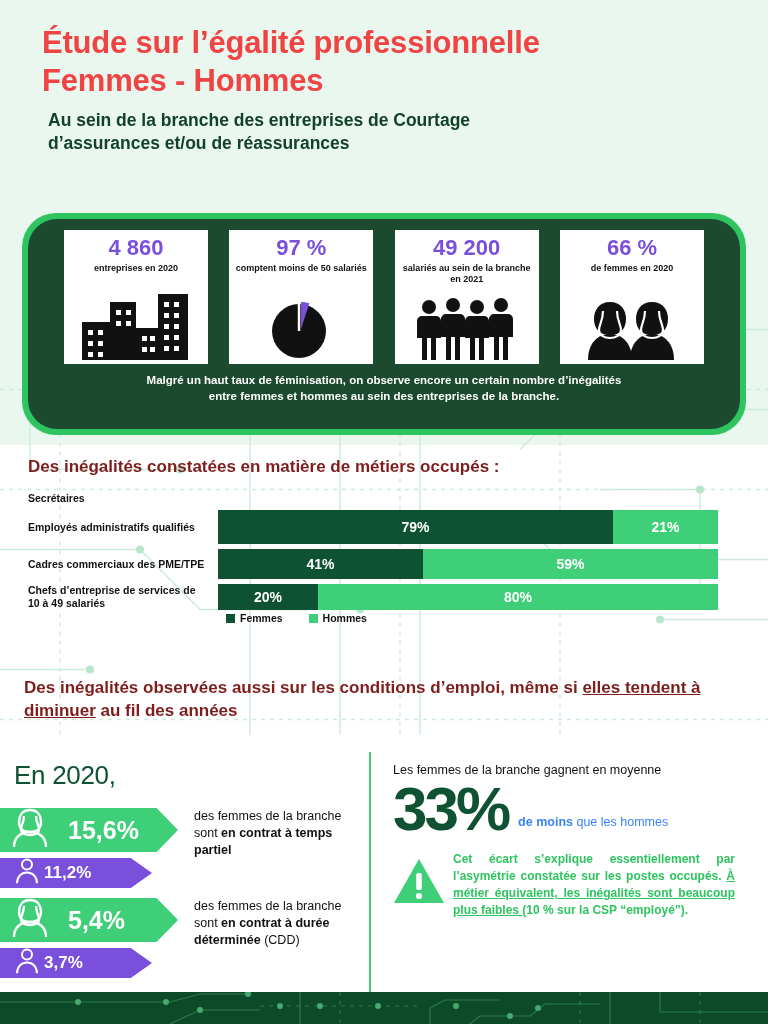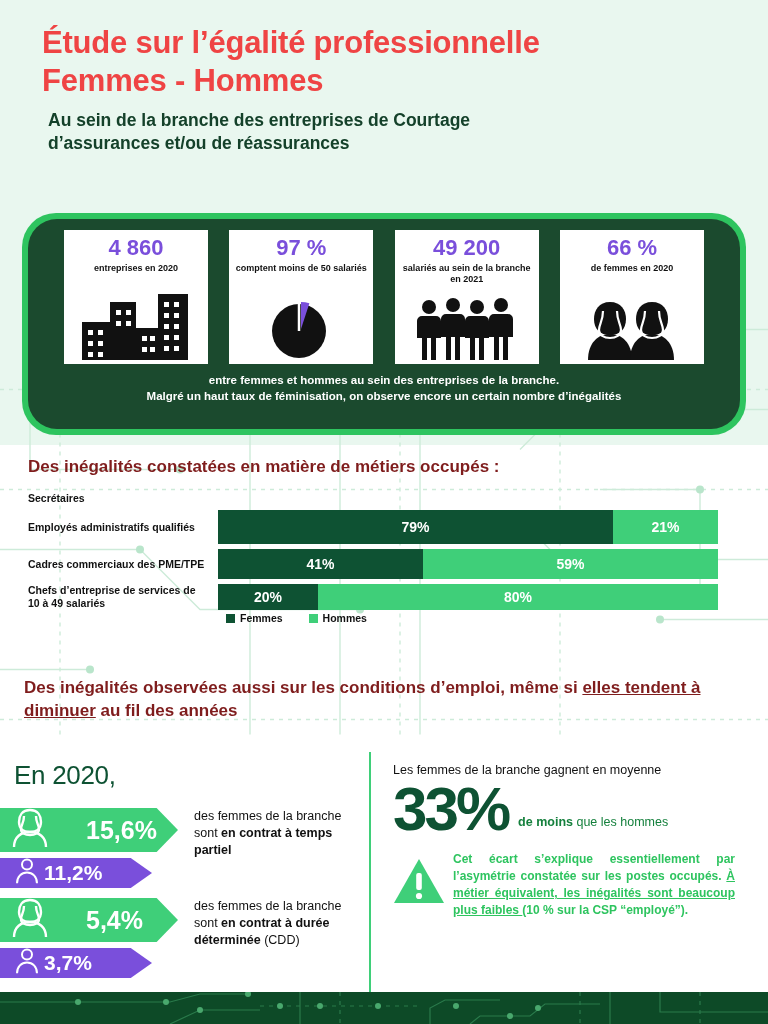--- a/index.html
+++ b/index.html
@@ -97,42 +97,42 @@
 
   .arrows{position:absolute;left:0;top:808px;width:360px;}
   .arrow-line{display:flex;align-items:flex-start;}
   .arrow{
     position:relative;display:flex;align-items:center;
     color:#fff;font-weight:bold;box-sizing:border-box;
   }
   .arrow.big{
     width:178px;height:44px;background:#3fcf79;
     clip-path:polygon(0 0, 88% 0, 100% 50%, 88% 100%, 0 100%);
-    font-size:25px;padding-left:86px;
+    font-size:25px;padding-left:68px;
   }
   .arrow.small{
     width:152px;height:30px;background:#7a4fdb;
     clip-path:polygon(0 0, 86% 0, 100% 50%, 86% 100%, 0 100%);
-    font-size:21px;padding-left:44px;
+    font-size:17px;padding-left:44px;
   }
   .arrow .pico{position:absolute;left:8px;top:50%;transform:translateY(-50%);}
   .arrow.small .pico{left:14px;}
   .desc{
     margin-left:16px;font-size:12.5px;color:#111;line-height:1.35;width:175px;
   }
   .desc b{font-weight:bold;}
 
   .right-col{position:absolute;left:393px;top:762px;width:352px;}
   .rc-lead{font-size:12.5px;color:#111;line-height:1.3;}
   .big33-wrap{display:flex;align-items:flex-end;margin-top:2px;}
   .big33{
     font-size:62px;font-weight:bold;color:#0e5233;line-height:0.95;
     letter-spacing:-3px;
   }
-  .rc-after{font-size:12.5px;color:#15803d;margin-left:10px;margin-bottom:10px;}
+  .rc-after{font-size:12.5px;color:#3b82f6;margin-left:10px;margin-bottom:10px;}
   .rc-after b{font-weight:bold;}
 
   .callout{display:flex;margin-top:12px;align-items:flex-start;}
   .warn{flex:0 0 52px;margin-top:6px;}
   .callout-text{
     margin-left:8px;font-size:12px;font-weight:bold;color:#2ec45f;
     line-height:1.42;text-align:justify;width:282px;
   }
 </style>
 </head>
@@ -288,22 +288,22 @@
               <path d="M19 13 c0 10 -4 13 -4 19 c0 5 5 8 11 8 c6 0 11 -3 11 -8 c0 -6 -4 -9 -4 -19"></path>
               <path d="M61 13 c0 10 -4 13 -4 19 c0 5 5 8 11 8 c6 0 11 -3 11 -8 c0 -6 -4 -9 -4 -19"></path>
             </g>
           </svg>
         </div>
       </div>
 
     </div>
 
     <div class="panel-note">
+      <div>Malgré un haut taux de féminisation, on observe encore un certain nombre d’inégalités</div>
       <div>entre femmes et hommes au sein des entreprises de la branche.</div>
-      <div>Malgré un haut taux de féminisation, on observe encore un certain nombre d’inégalités</div>
     </div>
   </div>
 
   <div class="sec-title" id="occ-title">Des inégalités constatées en matière de métiers occupés :</div>
 
   <div class="chart">
 
     <div class="row">
       <div class="row-label">Secrétaires</div>
     </div>

